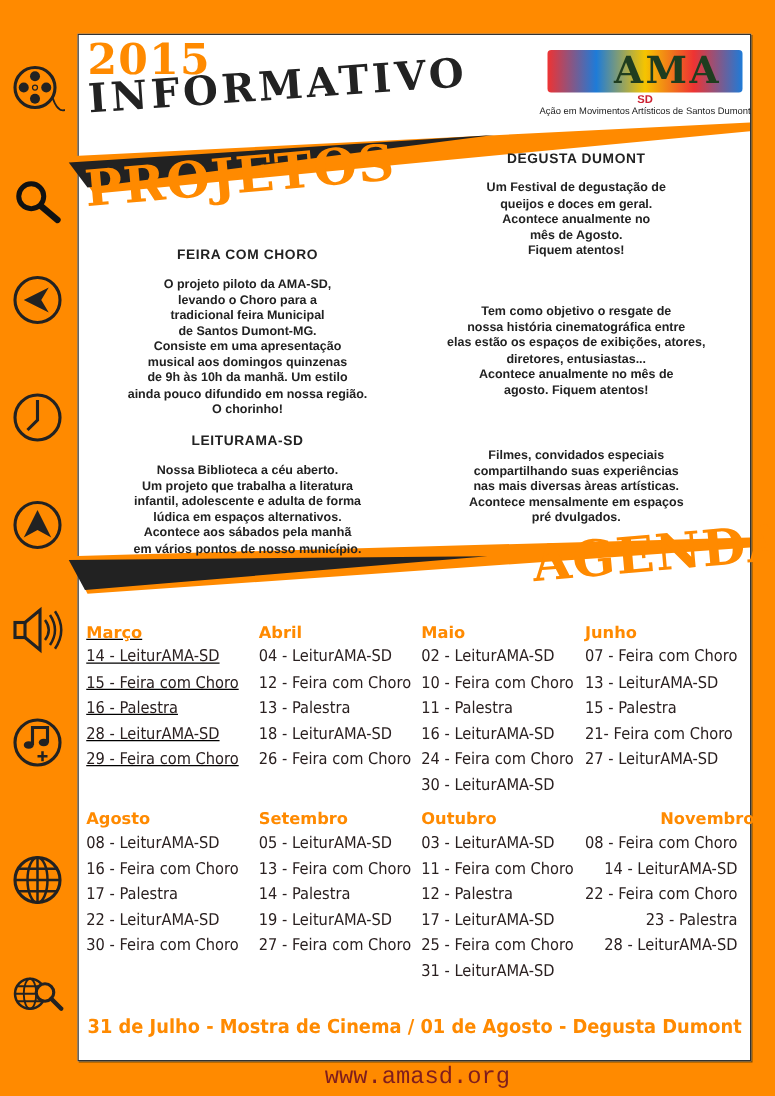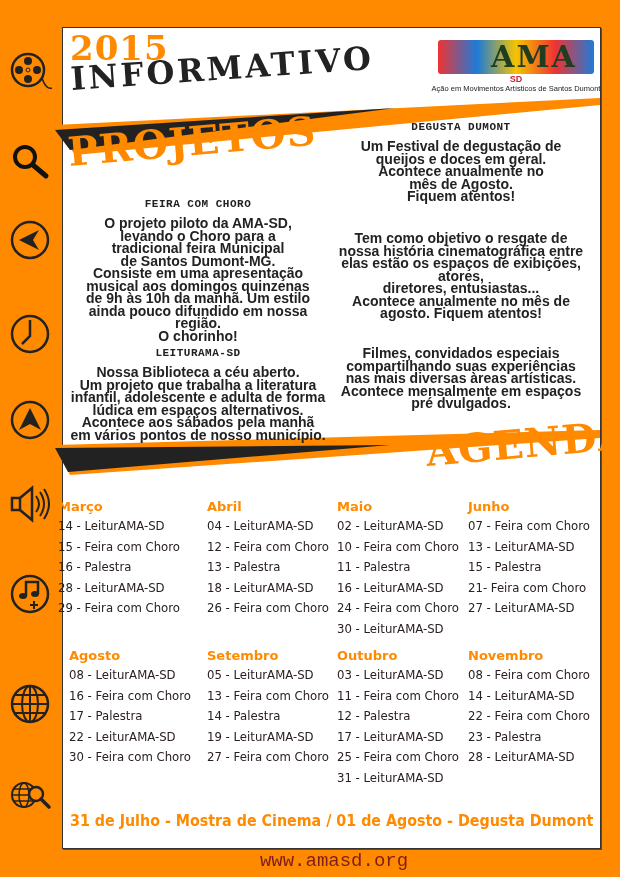--- a/index.html
+++ b/index.html
@@ -38,23 +38,23 @@
   .swoosh { position:absolute; left:0; top:0; width:620px; height:877px; pointer-events:none; }
 
   .section-title {
     position:absolute; font-family:"DejaVu Serif", serif; font-weight:bold; color:#ff8a00; letter-spacing:1px;
   }
   .projetos-title { left:70px; top:128px; font-size:40px; transform:rotate(-5deg); transform-origin:left bottom; }
   .agenda-title { left:428px; top:428px; font-size:40px; transform:rotate(-5deg); transform-origin:left bottom; }
 
   .project { position:absolute; text-align:center; color:#222; }
   .project h3 {
-    margin:0 0 7px 0; font-family:Liberation Mono, monospace; font-weight:bold; font-size:11px; letter-spacing:0.5px;
-  }
-  .project p { margin:0; font-size:14px; line-height:12.5px; font-weight:bold; white-space:pre-line; }
+    margin:0 0 7px 0; font-family:Liberation Sans, sans-serif; font-weight:bold; font-size:11px; letter-spacing:0.5px;
+  }
+  .project p { margin:12px; font-size:10px; line-height:12.5px; font-weight:bold; white-space:pre-line; }
 
   .month { position:absolute; font-family:"DejaVu Sans", sans-serif; font-size:13px; }
   .month .mname { color:#ff8a00; font-weight:bold; font-size:13px; margin-bottom:2px; }
   .month .ev { color:#2a2020; line-height:20.5px; white-space:nowrap; transform:scaleX(0.9); transform-origin:left; }
 
   .footer-line {
     position:absolute; left:70px; top:812px; width:525px;
     font-family:"DejaVu Sans", sans-serif; font-weight:bold; font-size:15.5px; color:#ff8a00; white-space:nowrap;
     transform:scaleX(0.92); transform-origin:left;
   }
@@ -203,21 +203,21 @@
 <div class="project" style="left:330px; top:347px; width:262px;">
   <p>Filmes, convidados especiais
 compartilhando suas experiências
 nas mais diversas àreas artísticas.
 Acontece mensalmente em espaços
 pré dvulgados.</p>
 </div>
 
 <div class="section-title agenda-title">AGENDA</div>
 
-<div class="month" style="left:58px; top:499px;">
+<div class="month" style="left:69px; top:499px;text-decoration:underline;">
   <div class="mname">Março</div>
   <div class="ev">14 - LeiturAMA-SD</div>
   <div class="ev">15 - Feira com Choro</div>
   <div class="ev">16 - Palestra</div>
   <div class="ev">28 - LeiturAMA-SD</div>
   <div class="ev">29 - Feira com Choro</div>
 </div>
 <div class="month" style="left:207px; top:499px;">
   <div class="mname">Abril</div>
   <div class="ev">04 - LeiturAMA-SD</div>
@@ -262,21 +262,21 @@
 </div>
 <div class="month" style="left:337px; top:648px;">
   <div class="mname">Outubro</div>
   <div class="ev">03 - LeiturAMA-SD</div>
   <div class="ev">11 - Feira com Choro</div>
   <div class="ev">12 - Palestra</div>
   <div class="ev">17 - LeiturAMA-SD</div>
   <div class="ev">25 - Feira com Choro</div>
   <div class="ev">31 - LeiturAMA-SD</div>
 </div>
-<div class="month" style="left:468px; top:648px;">
+<div class="month" style="left:468px; top:648px;text-align:right;">
   <div class="mname">Novembro</div>
   <div class="ev">08 - Feira com Choro</div>
   <div class="ev">14 - LeiturAMA-SD</div>
   <div class="ev">22 - Feira com Choro</div>
   <div class="ev">23 - Palestra</div>
   <div class="ev">28 - LeiturAMA-SD</div>
 </div>
 
 <div class="footer-line">31 de Julho - Mostra de Cinema / 01 de Agosto - Degusta Dumont</div>
 <div class="url">www.amasd.org</div>

